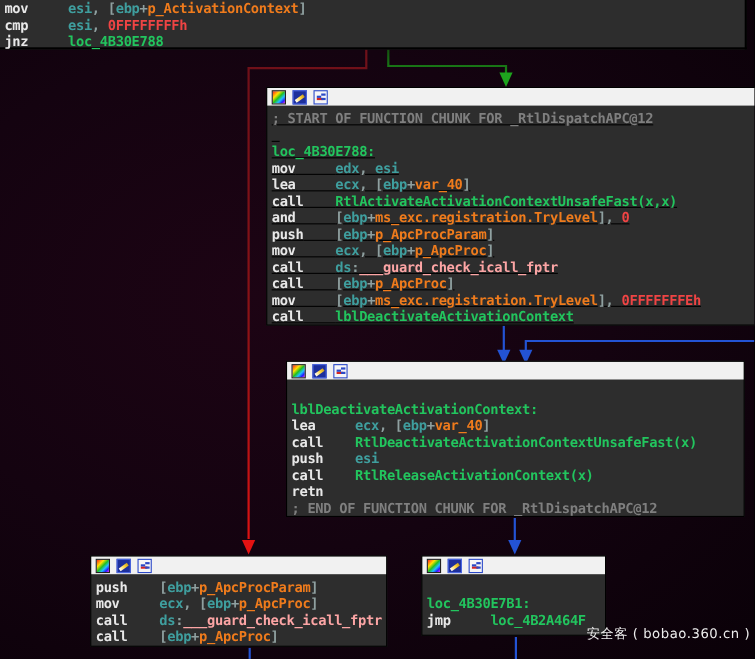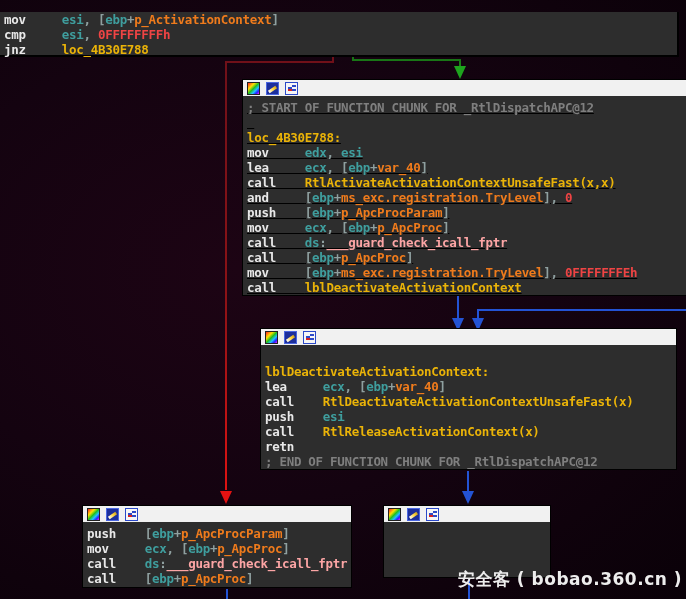--- a/index.html
+++ b/index.html
@@ -6,21 +6,21 @@
   #canvas{
     position:relative;width:686px;height:599px;overflow:hidden;
     background:radial-gradient(ellipse at 35% 45%, #1d0414 0%, #140310 50%, #0a0108 100%);
     font-family:"DejaVu Sans Mono", monospace;
   }
   #edges{position:absolute;left:0;top:0;z-index:1;pointer-events:none;}
   .block{
     position:absolute;z-index:2;box-sizing:border-box;
     background:#2d2d2d;border:1px solid #000;
   }
-  .block.cut{border-left:none;border-top:none;border-right:2px solid #000;border-bottom:2px solid #000;margin-top:12px;}
+  .block.cut{border-left:none;border-top:none;border-right:2px solid #000;border-bottom:2px solid #000;}
   .titlebar{
     height:16px;background:#f1f1f1;display:flex;align-items:center;
     padding-left:4px;box-sizing:border-box;
   }
   .icon{width:13px;height:13px;display:inline-block;margin-right:6px;position:relative;box-sizing:border-box;}
   .icon-color{border:1px solid #222;background:linear-gradient(135deg,#ff2020,#ffe000 30%,#20c020 50%,#20c0ff 68%,#2020ff 84%,#ff20ff);}
   .icon-edit{background:#1d2f9c;border:1px solid #4a66e0;}
   .icon-edit::after{content:"";position:absolute;left:1px;top:5px;width:9px;height:3px;
     background:linear-gradient(90deg,#ffffff,#ffd43a 60%,#caa020);transform:rotate(-35deg);}
   .icon-group{background:#f6f6f6;border:1px solid #2b49c8;}
@@ -30,26 +30,26 @@
   .code{
     padding:4px 0 0 4px;font-weight:bold;font-size:12.5px;line-height:15px;
     letter-spacing:-0.3px;white-space:pre;overflow:hidden;
   }
   .block.cut .code{padding-top:0;}
   .line{height:15px;}
   .c-ins{color:#e8e8e8}.c-ext{color:#fca5a5}
   .c-reg{color:#3f9e9e}
   .c-var{color:#ef7b1c}
   .c-num{color:#ef4444}
-  .c-lbl{color:#eab308}
+  .c-lbl{color:#22c55e}
   .c-pun{color:#8fa0a0}
   .c-com{color:#7f7f7f}
   #watermark{
     position:absolute;z-index:3;right:4px;top:568px;
-    font-family:"DejaVu Sans", sans-serif;font-weight:700;font-size:17px;
+    font-family:"DejaVu Sans", sans-serif;font-weight:400;font-size:12px;
     color:#ededed;letter-spacing:0.5px;
   }
 </style>
 </head>
 <body>
 
 <div id="canvas">
   <svg id="edges" width="686" height="599">
     <defs>
       <linearGradient id="gradRed" gradientUnits="userSpaceOnUse" x1="0" y1="45" x2="0" y2="504">
@@ -102,14 +102,15 @@
         <span class="icon icon-group"></span>
       </div>
       <div class="code"><div class="line"><span class="c-ins">push</span><span class="c-pun">    </span><span class="c-pun">[</span><span class="c-reg">ebp</span><span class="c-pun">+</span><span class="c-var">p_ApcProcParam</span><span class="c-pun">]</span></div><div class="line"><span class="c-ins">mov</span><span class="c-pun">     </span><span class="c-reg">ecx</span><span class="c-pun">, [</span><span class="c-reg">ebp</span><span class="c-pun">+</span><span class="c-var">p_ApcProc</span><span class="c-pun">]</span></div><div class="line"><span class="c-ins">call</span><span class="c-pun">    </span><span class="c-reg">ds</span><span class="c-pun">:</span><span class="c-ext">___guard_check_icall_fptr</span></div><div class="line"><span class="c-ins">call</span><span class="c-pun">    </span><span class="c-pun">[</span><span class="c-reg">ebp</span><span class="c-pun">+</span><span class="c-var">p_ApcProc</span><span class="c-pun">]</span></div></div>
     </div>
     <div class="block" style="left: 383px; top: 505px; width: 168px; height: 73px;">
       <div class="titlebar">
         <span class="icon icon-color"></span>
         <span class="icon icon-edit"></span>
         <span class="icon icon-group"></span>
       </div>
+      <div class="code"><div class="line">&nbsp;</div><div class="line"><span class="c-lbl">loc_4B30E7B1:</span></div><div class="line"><span class="c-ins">jmp</span><span class="c-pun">     </span><span class="c-lbl">loc_4B2A464F</span></div></div>
     </div>
   </div>
 
 </body></html>

